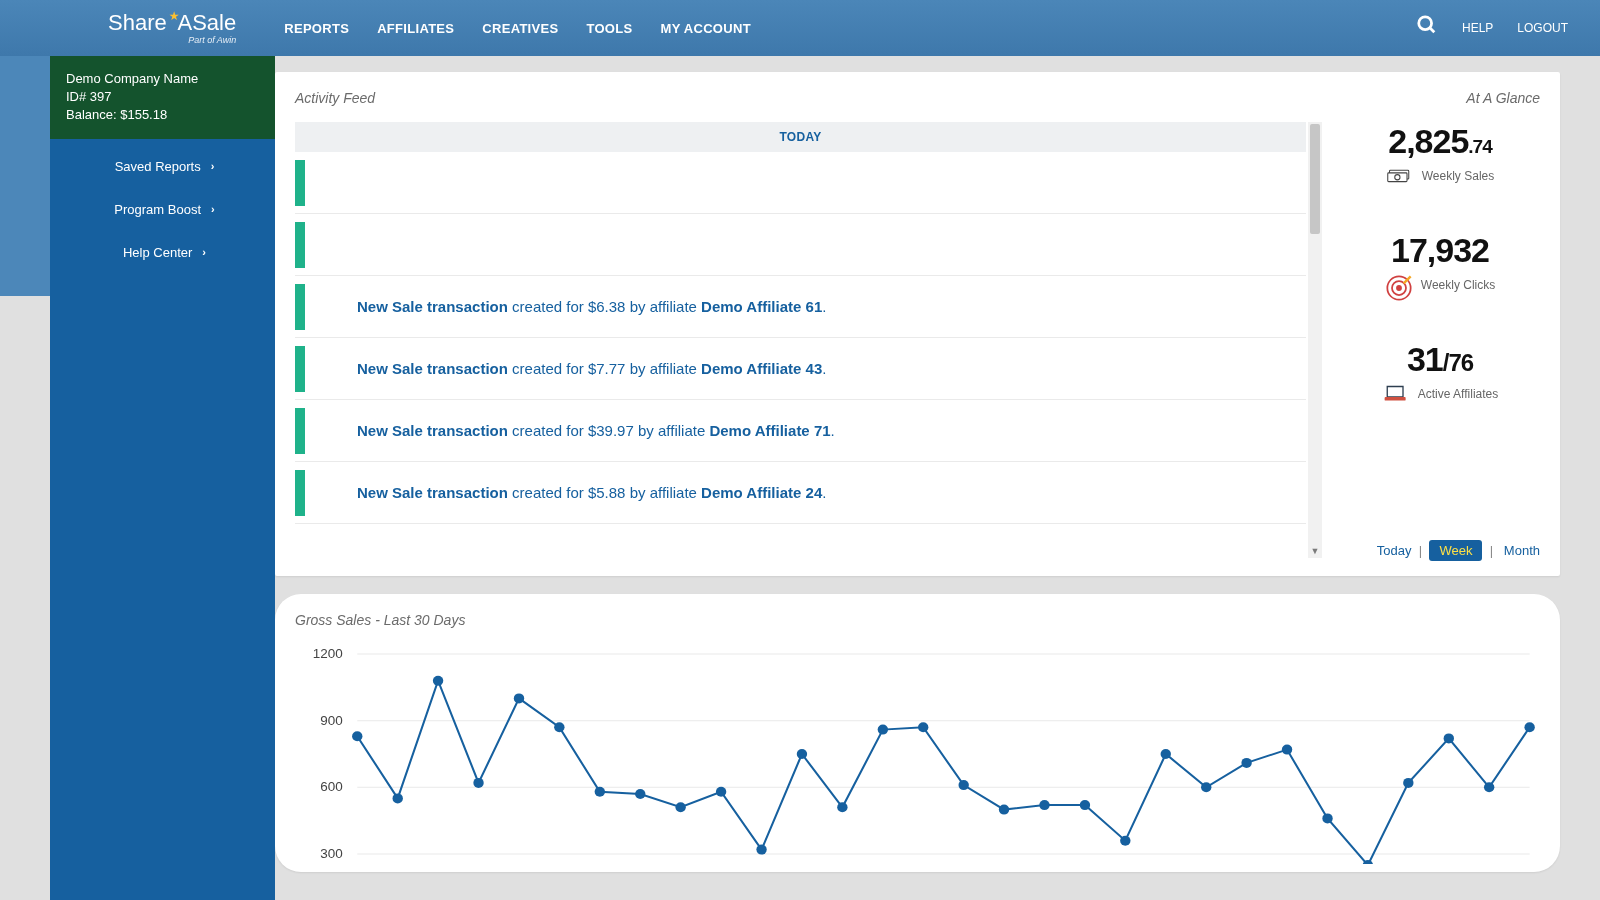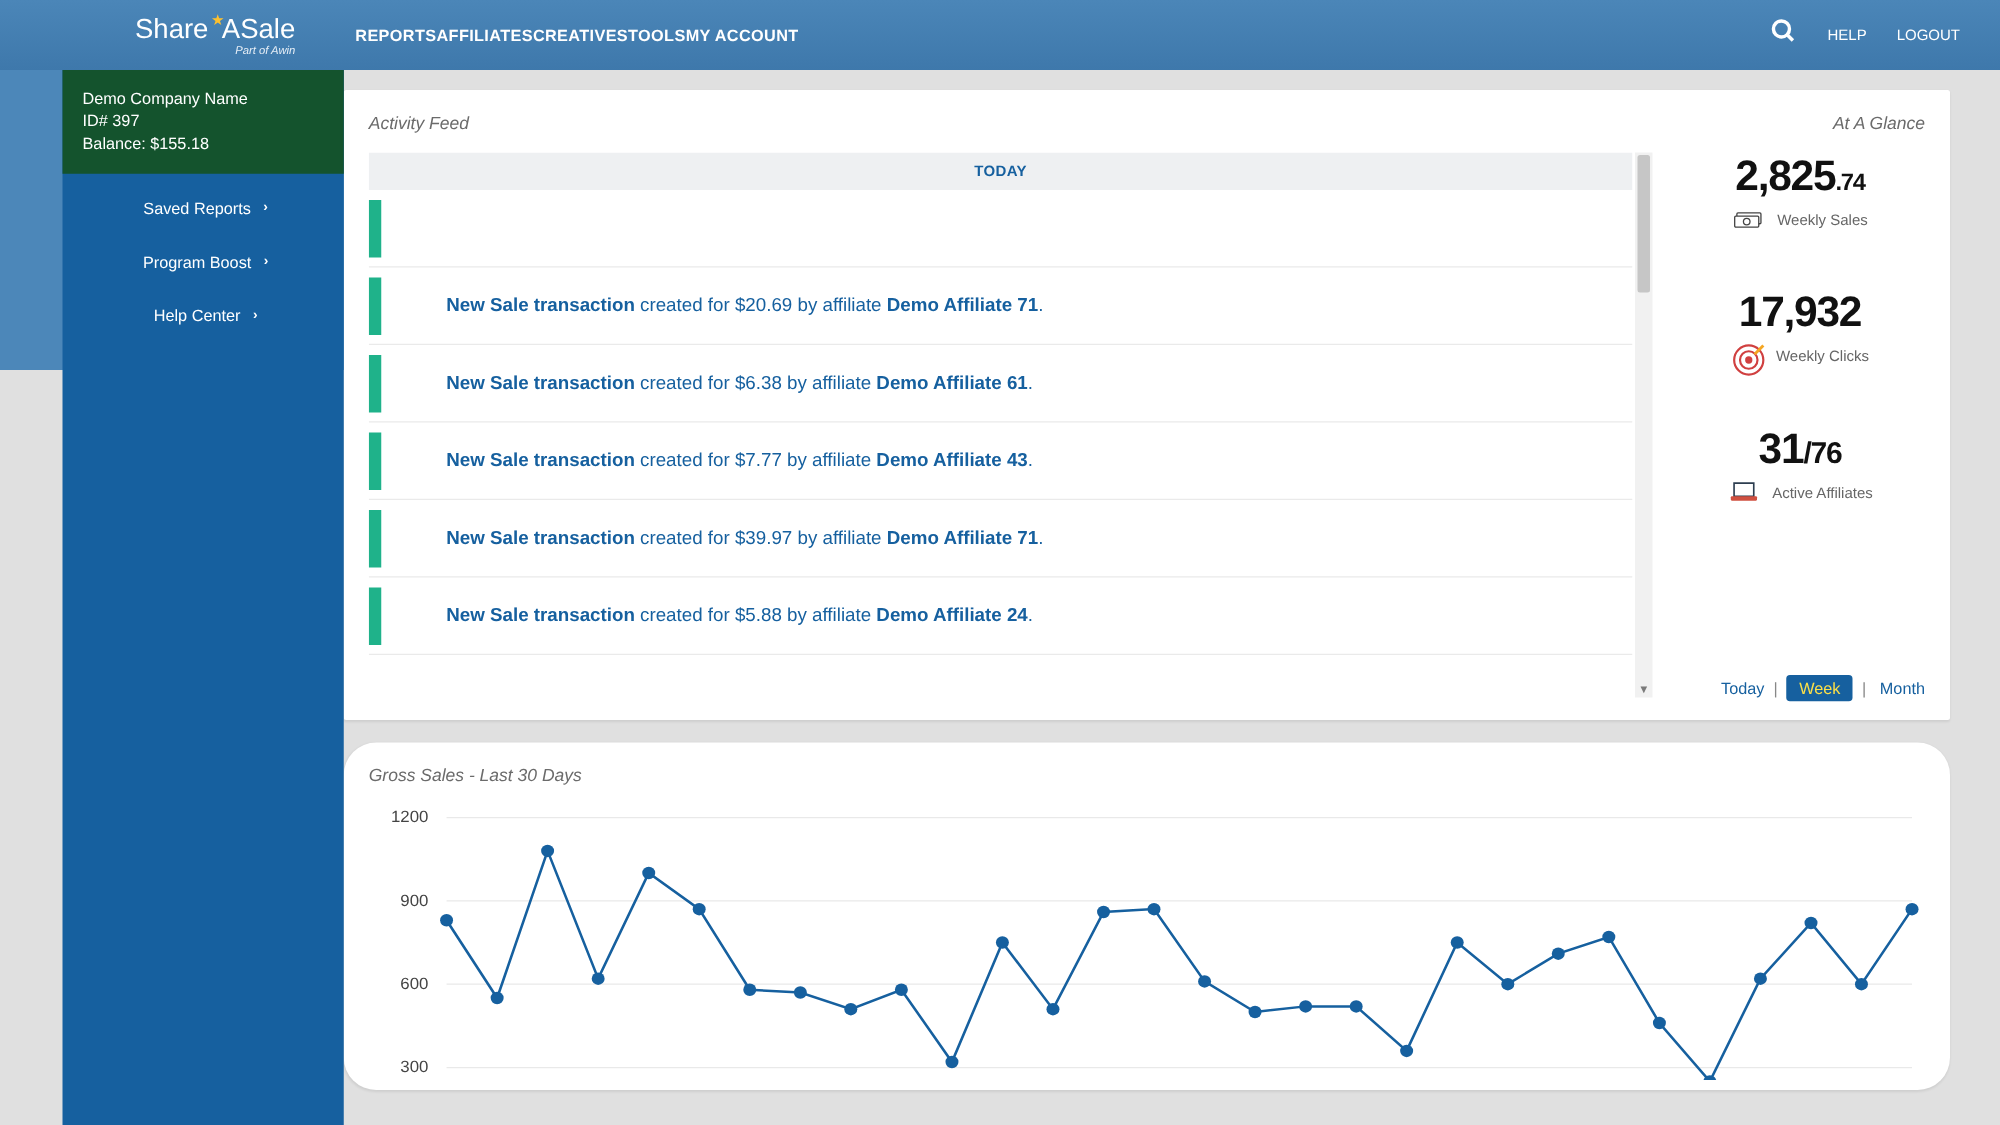--- a/index.html
+++ b/index.html
@@ -19,21 +19,21 @@
   font-size: 22px;
   font-weight: 300;
   display: flex;
   flex-direction: column;
   line-height: 1;
   margin-right: 48px;
 }
 .logo-main { display: flex; align-items: baseline; }
 .logo-main .star { color: #fdc02f; font-size: 12px; position: relative; top: -10px; left: 2px; }
 .logo-sub { font-size: 9px; color: #e6eef6; align-self: flex-end; margin-top: 2px; font-style: italic; }
-.nav-main { display: flex; }
+.nav-main { display: flex; gap: 28px; }
 .nav-main a { color: #fff; font-size: 13px; font-weight: 700; text-decoration: none; letter-spacing: 0.3px; }
 .header-right { margin-left: auto; display: flex; align-items: center; gap: 24px; }
 .search-icon { color: #fff; font-size: 22px; }
 .header-right a { color: #fff; font-size: 12px; font-weight: 400; text-decoration: none; }
 
 .sidebar {
   width: 225px;
   background: #16609f;
   min-height: 900px;
   position: absolute;
@@ -223,21 +223,20 @@
       <div class="feed-wrap">
         <div class="feed-scroll">
           <div class="today-bar">TODAY</div>
 
           <div id="feed-items">
               <div class="feed-item">
                 <div class="feed-accent"></div>
               </div>
               <div class="feed-item">
                 <div class="feed-accent"></div>
-                <div class="feed-text"><span>New Sale transaction</span><span class="mid"> created for $20.69 by affiliate </span><span>Demo Affiliate 71</span><span class="mid">.</span></div>
               </div>
               <div class="feed-item">
                 <div class="feed-accent"></div>
                 <div class="feed-text"><span>New Sale transaction</span><span class="mid"> created for $6.38 by affiliate </span><span>Demo Affiliate 61</span><span class="mid">.</span></div>
               </div>
               <div class="feed-item">
                 <div class="feed-accent"></div>
                 <div class="feed-text"><span>New Sale transaction</span><span class="mid"> created for $7.77 by affiliate </span><span>Demo Affiliate 43</span><span class="mid">.</span></div>
               </div>
               <div class="feed-item">

